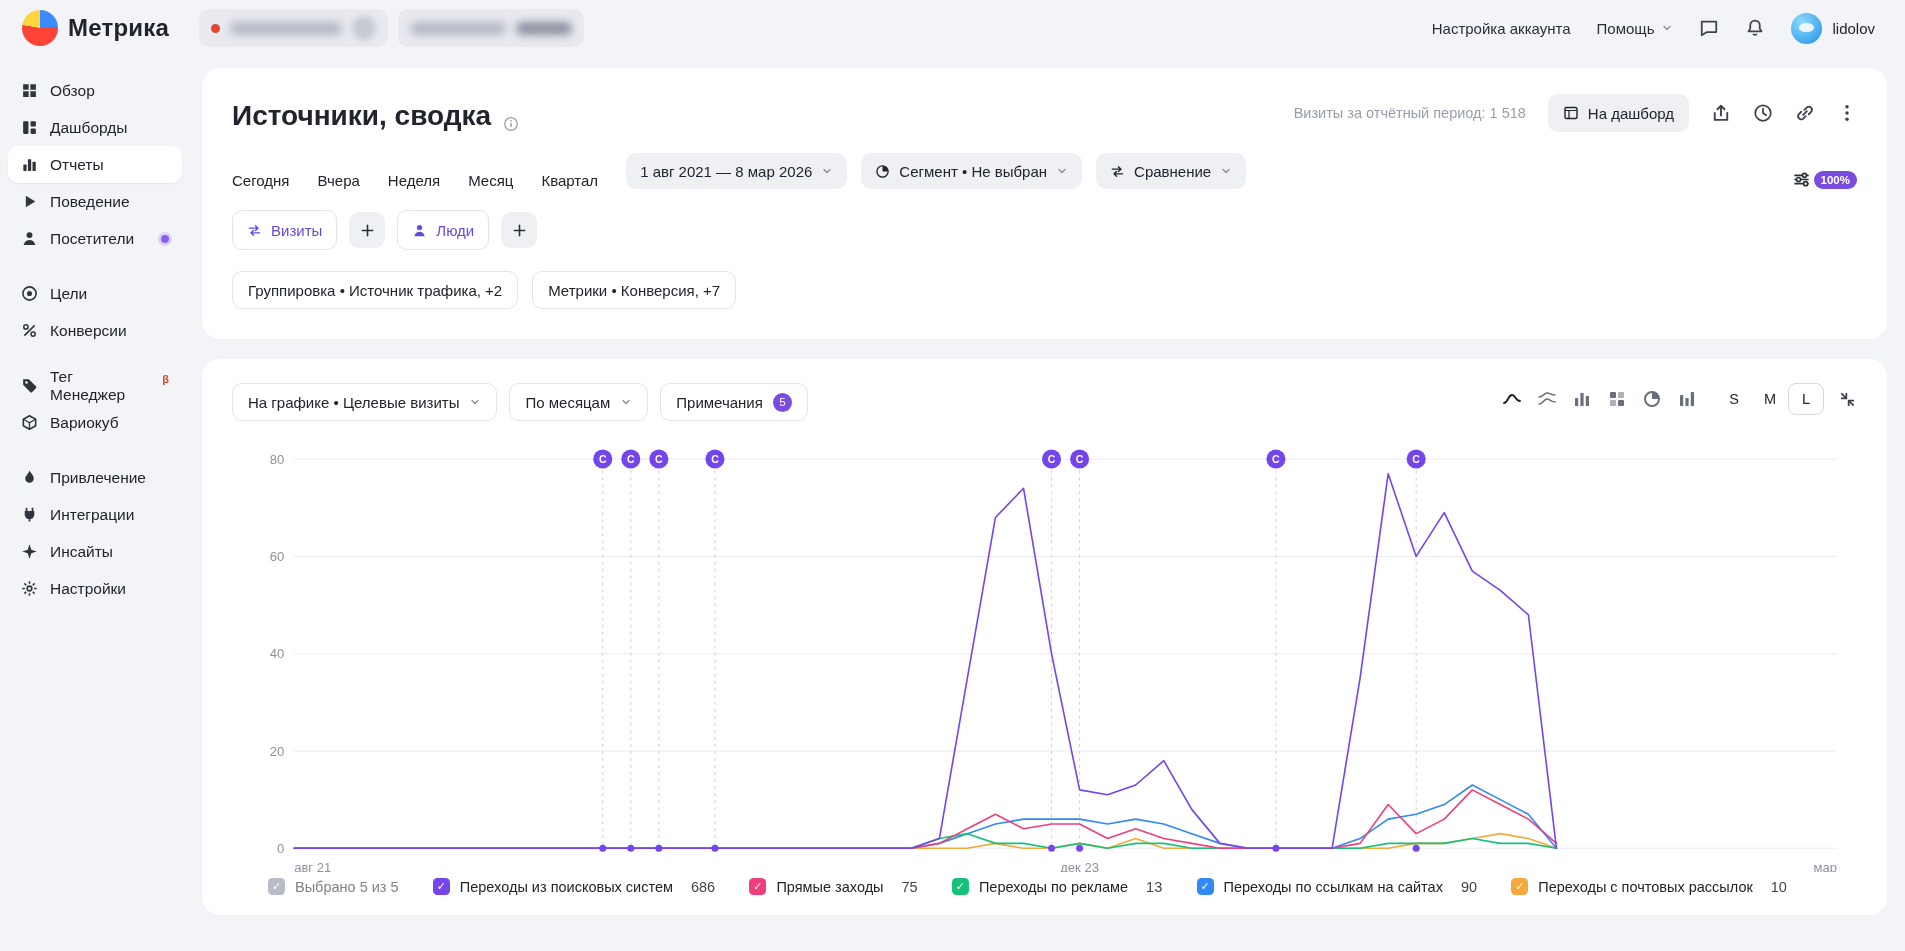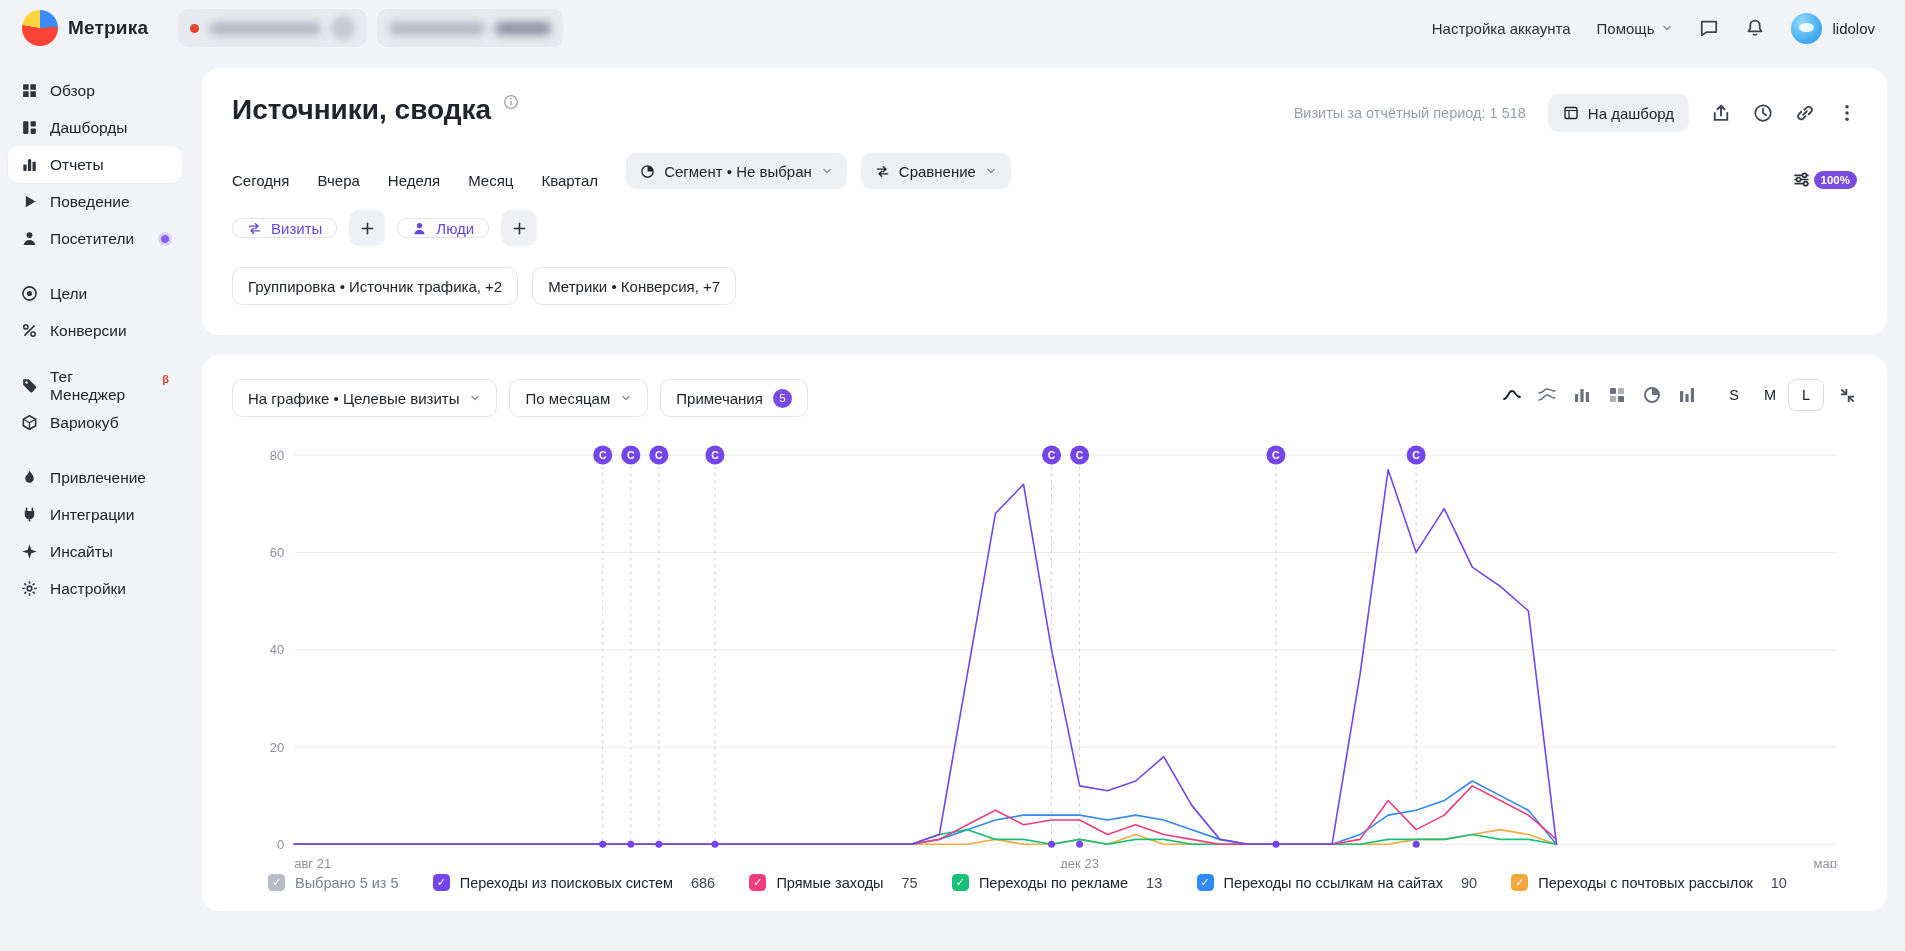--- a/index.html
+++ b/index.html
@@ -11,21 +11,21 @@
 .icon12{width:12px;height:12px;display:inline-block;color:#868b96;flex:none;}
 .icon14{width:15px;height:15px;display:inline-block;flex:none;}
 .icon16{width:16px;height:16px;display:inline-block;flex:none;}
 .icon18{width:19px;height:19px;display:inline-block;flex:none;}
 .icon20{width:20px;height:20px;display:inline-block;color:#3f434d;flex:none;}
 
 
 .topbar{height:56px;display:flex;align-items:center;padding:0 30px 0 22px;gap:30px;}
 .logo{display:flex;align-items:center;gap:10px;}
 .logo-mark{width:36px;height:36px;border-radius:50%;background:conic-gradient(from 150deg,#fc4436 0 36%,#ffd53e 36% 58%,#3c8bfd 58% 82%,#fc4436 82% 100%);}
-.logo-text{font-size:19px;font-weight:700;letter-spacing:.2px;}
+.logo-text{font-size:24px;font-weight:700;letter-spacing:.2px;}
 .counter-pills{display:flex;gap:10px;}
 .counter-pill{height:38px;border-radius:10px;background:#e9eaef;display:flex;align-items:center;gap:10px;padding:0 12px;}
 .red-dot{width:9px;height:9px;border-radius:50%;background:#e8442e;flex:none;}
 .blur-bar{height:13px;border-radius:6px;background:#b4b8c4;filter:blur(4px);}
 .blur-bar.dark{background:#8b90a0;}
 .blur-circle{width:24px;height:24px;border-radius:50%;background:#c6cad4;filter:blur(3px);flex:none;}
 .topbar-right{margin-left:auto;display:flex;align-items:center;gap:26px;}
 .topbar-link{font-size:15px;color:#2b2f38;display:flex;align-items:center;gap:7px;}
 .user{display:flex;align-items:center;gap:10px;}
 .avatar{width:31px;height:31px;border-radius:50%;background:radial-gradient(circle at 35% 30%,#8edbff,#1e90e8);position:relative;flex:none;}
@@ -41,36 +41,36 @@
 .sb-icon{width:17px;height:17px;color:#30343d;flex:none;}
 .sb-icon svg{width:100%;height:100%;}
 .beta{color:#e0432d;font-size:11px;margin-left:1px;align-self:flex-start;margin-top:6px;font-weight:700;}
 .sb-dot{margin-left:auto;width:8px;height:8px;border-radius:50%;background:#8a5ef2;box-shadow:0 0 0 3px rgba(138,94,242,.22);flex:none;}
 
 .main{flex:1;padding:12px 18px 18px 12px;display:flex;flex-direction:column;gap:20px;}
 .card{background:#fff;border-radius:18px;}
 
 
 .header-card{padding:26px 30px 30px;display:flex;flex-direction:column;gap:21px;}
-.title-row{display:flex;align-items:flex-start;gap:12px;}
+.title-row{display:flex;align-items:flex-end;gap:12px;}
 h1{font-size:28px;font-weight:700;}
 .info{color:#9ba0ab;}
 .title-right{margin-left:auto;display:flex;align-items:center;gap:22px;}
 .visits-summary{color:#989daa;font-size:14.5px;}
 .gray-btn{background:#eef0f4;border-radius:10px;height:38px;padding:0 15px;display:flex;align-items:center;gap:9px;font-size:15px;}
 .tool{color:#3f434d;}
 .period-row{display:flex;align-items:flex-end;gap:14px;}
 .period-tabs{display:flex;gap:28px;margin-right:14px;}
 .tab{font-size:15px;color:#21242c;}
 .pill{background:#eef0f4;border-radius:10px;height:36px;padding:0 14px;display:flex;align-items:center;gap:9px;font-size:15px;}
 .sampling{margin-left:auto;display:flex;align-items:center;gap:3px;}
 .sampling .icon18{color:#2b2f38;}
 .sampling-badge{background:#7a4bdf;color:#fff;font-size:11.5px;font-weight:700;border-radius:10px;padding:3px 7px;}
 .metrics-row{display:flex;align-items:center;gap:12px;}
-.purple-chip{border:1px solid #e4e0f5;border-radius:10px;height:20px;padding:0 14px;display:flex;align-items:center;gap:9px;color:#6847e0;font-size:15px;background:#fff;}
+.purple-chip{border:1px solid #e4e0f5;border-radius:10px;height:40px;padding:0 14px;display:flex;align-items:center;gap:9px;color:#6847e0;font-size:15px;background:#fff;}
 .plus-btn{width:36px;height:36px;border-radius:10px;background:#eef0f4;display:flex;align-items:center;justify-content:center;color:#2b2f38;}
 .chips-row{display:flex;align-items:flex-start;gap:14px;}
 .chip{border:1px solid #e3e5eb;border-radius:10px;height:38px;padding:0 15px;display:flex;align-items:center;gap:10px;font-size:15px;background:#fff;white-space:nowrap;}
 .highlight{display:inline-flex;border:3px solid #e41e1e;border-radius:8px;padding:6px 9px;margin:-9px -12px;}
 
 
 .chart-card{padding:24px 30px 20px;display:flex;flex-direction:column;}
 .chart-controls{display:flex;align-items:flex-start;gap:12px;margin-bottom:8px;}
 .notes-badge{background:#7a4bdf;color:#fff;width:19px;height:19px;border-radius:50%;display:flex;align-items:center;justify-content:center;font-size:11.5px;flex:none;}
 .chart-tools{margin-left:auto;display:flex;align-items:center;gap:14px;}
@@ -317,20 +317,28 @@
         </div>
       </div>
       <div class="period-row">
         <nav class="period-tabs" id="period-tabs">
             <button class="tab">Сегодня</button>
             <button class="tab">Вчера</button>
             <button class="tab">Неделя</button>
             <button class="tab">Месяц</button>
             <button class="tab">Квартал</button>
           </nav>
+        <button class="pill">
+          <span>1 авг 2021 — 8 мар 2026</span>
+          <span class="icon12" data-icon="chevron-down">
+              <svg viewBox="0 0 16 16" fill="none" stroke="currentColor">
+                <path d="M4 6l4 4 4-4" stroke-width="1.7" stroke-linecap="round" stroke-linejoin="round"></path>
+              </svg>
+            </span>
+        </button>
         <button class="pill">
           <span class="icon14" data-icon="segment-pie">
               <svg viewBox="0 0 16 16" fill="currentColor">
                 <circle cx="8" cy="8" r="6" fill="none" stroke="currentColor" stroke-width="1.4"></circle>
                 <path d="M8 8V2a6 6 0 016 6z"></path>
               </svg>
             </span>
           <span>Сегмент • Не выбран</span>
           <span class="icon12" data-icon="chevron-down">
               <svg viewBox="0 0 16 16" fill="none" stroke="currentColor">

